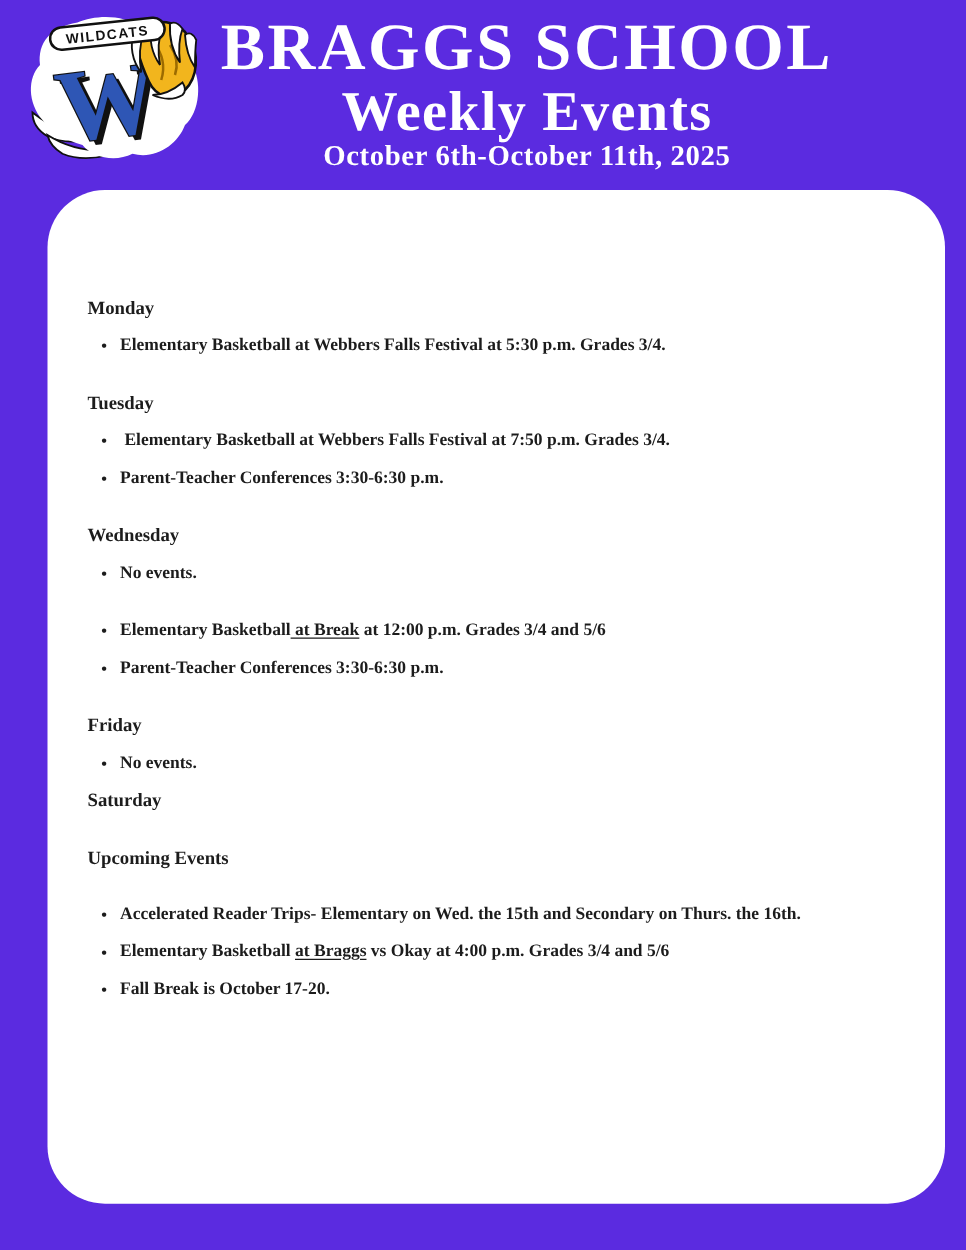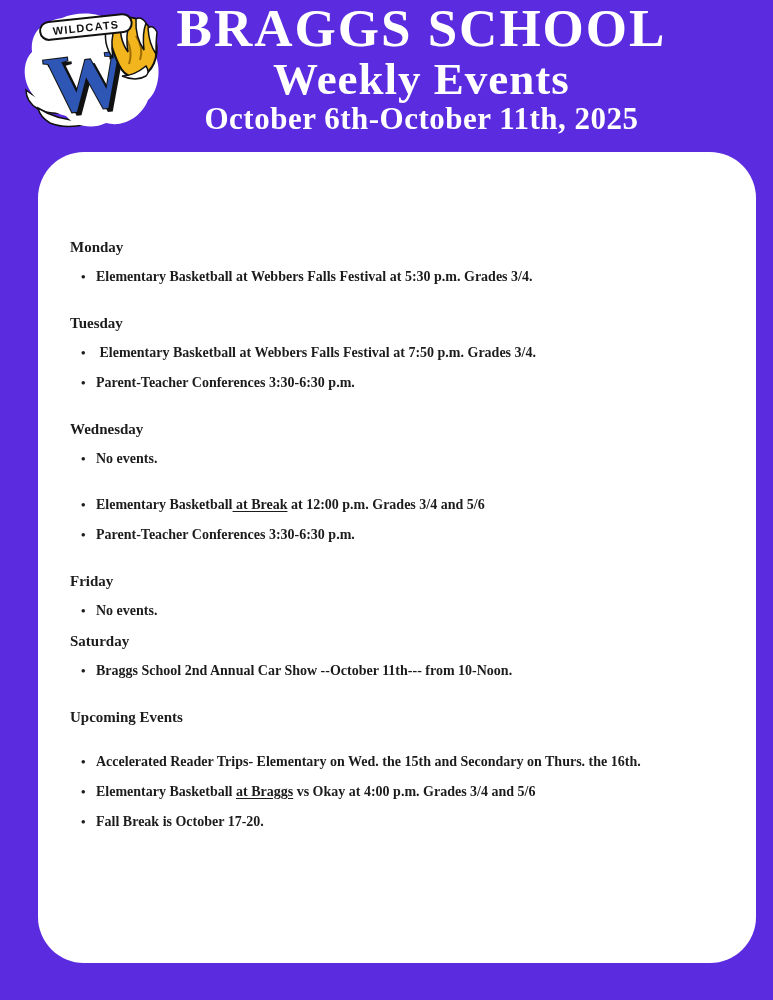--- a/index.html
+++ b/index.html
@@ -24,35 +24,36 @@
     position: absolute;
     left: 10px; top: 4px;
     width: 160px; height: 136px;
   }
   .titles {
     position: absolute;
     left: 70px; right: 0; top: 0;
     text-align: center;
   }
   .school-name {
+    margin-top: 10px;
     font-size: 53px;
     line-height: 1.08;
     font-weight: 700;
     letter-spacing: 2px;
     white-space: nowrap;
   }
   .subtitle {
     font-size: 45px;
     line-height: 1.0;
     font-weight: 700;
     letter-spacing: 1px;
     white-space: nowrap;
   }
   .date-range {
-    font-size: 31px;
+    font-size: 23px;
     line-height: 1.1;
     font-weight: 700;
     letter-spacing: 0.5px;
     white-space: nowrap;
   }
   
   .card {
     position: absolute;
     left: 38px; top: 152px;
     width: 718px; height: 811px;
@@ -186,25 +187,20 @@
       <div class="day-heading">Friday</div>
       <ul class="event-list">
         <li class="event-item">
           <span>No events.</span>
         </li>
       </ul>
     </div>
 
     <div class="day-section tight">
       <div class="day-heading">Saturday</div>
-      <ul class="event-list">
-        <li class="event-item">
-          <span>Braggs School 2nd Annual Car Show --October 11th--- from 10-Noon.</span>
-        </li>
-      </ul>
     </div>
 
     <div class="day-section loose-first">
       <div class="day-heading">Upcoming Events</div>
       <ul class="event-list">
         <li class="event-item">
           <span>Accelerated Reader Trips- Elementary on Wed. the 15th and Secondary on Thurs. the 16th.</span>
         </li>
         <li class="event-item">
           <span>Elementary Basketball </span><span class="u-text">at Braggs</span><span> vs Okay at 4:00 p.m. Grades 3/4 and 5/6</span>

